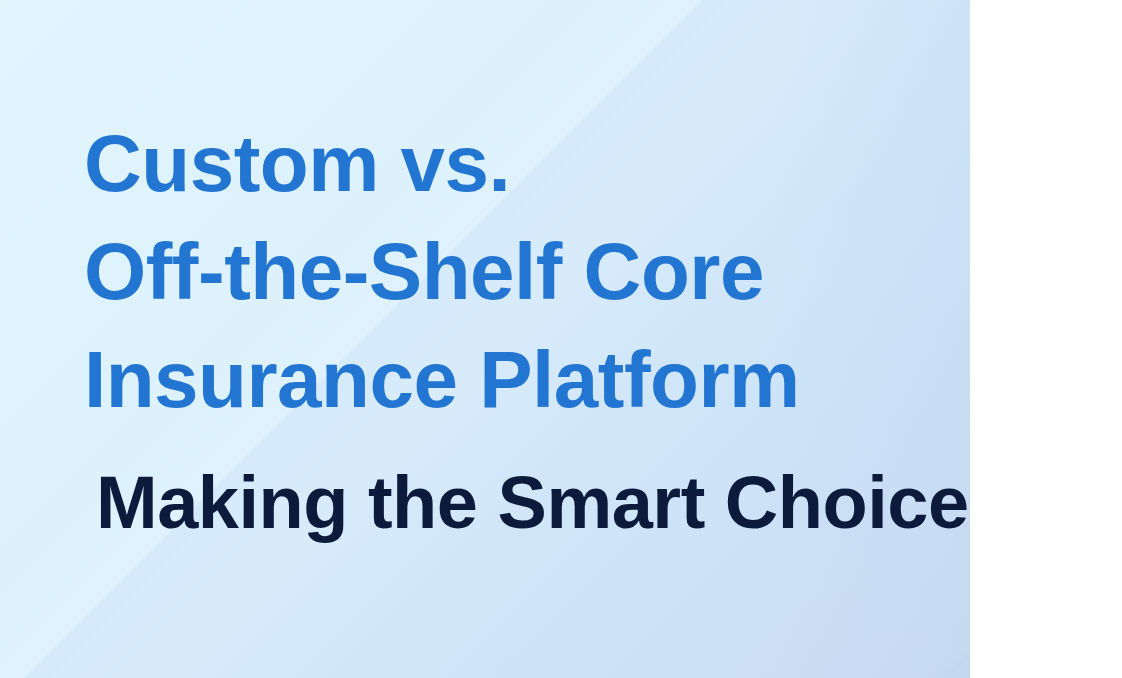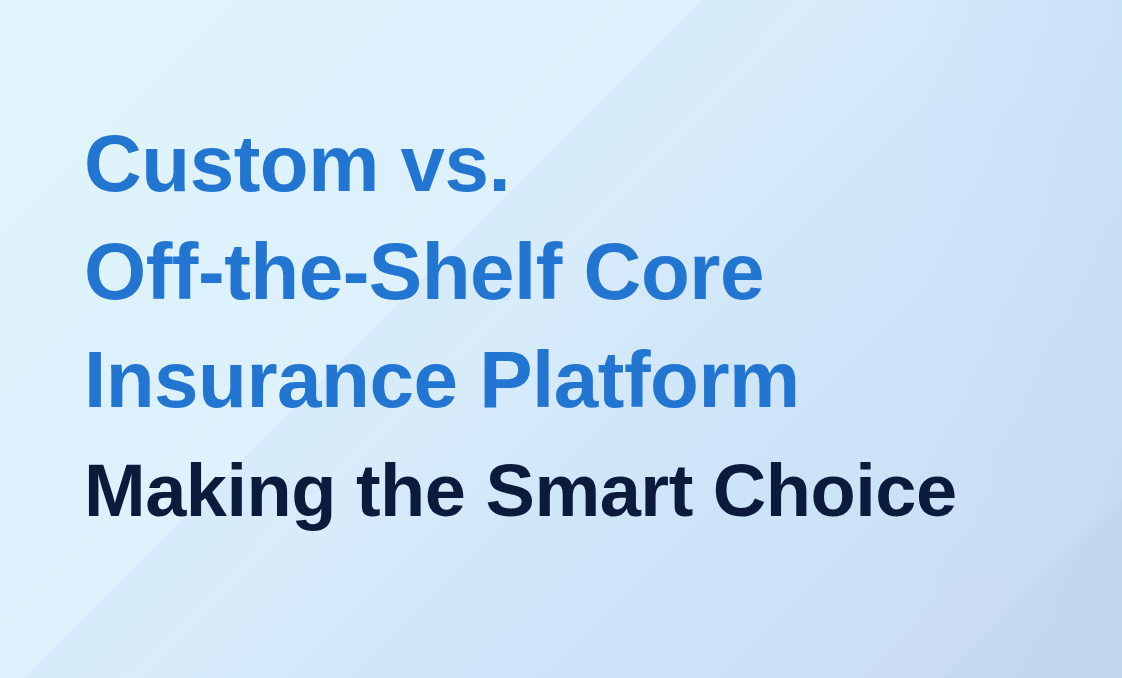--- a/index.html
+++ b/index.html
@@ -4,21 +4,21 @@
 <title>Slide</title>
 <style>
   html, body {
     margin: 0;
     padding: 0;
     background: #ffffff;
   }
 
   .slide {
     position: relative;
-    width: 1122px;
+    width: 970px;
     height: 678px;
     overflow: hidden;
     font-family: "Liberation Sans", "DejaVu Sans", sans-serif;
     
     background:
       linear-gradient(135deg,
         #dff3fc 0%,
         #d5ecfb 22%,
         #cfe7fa 48%,
         #cde4f8 70%,
@@ -90,21 +90,21 @@
     margin: 0;
     color: #2276d2;
     font-size: 80px;
     line-height: 108px;
     font-weight: 600;
     letter-spacing: -0.5px;
     white-space: pre-line;
   }
 
   .subhead {
-    margin: 0;
+    margin: 12px;
     padding-top: 12px;
     color: #0c1a3c;
     font-size: 74px;
     line-height: 90px;
     font-weight: 700;
     letter-spacing: -0.5px;
   }
 </style>
 </head>
 <body>

